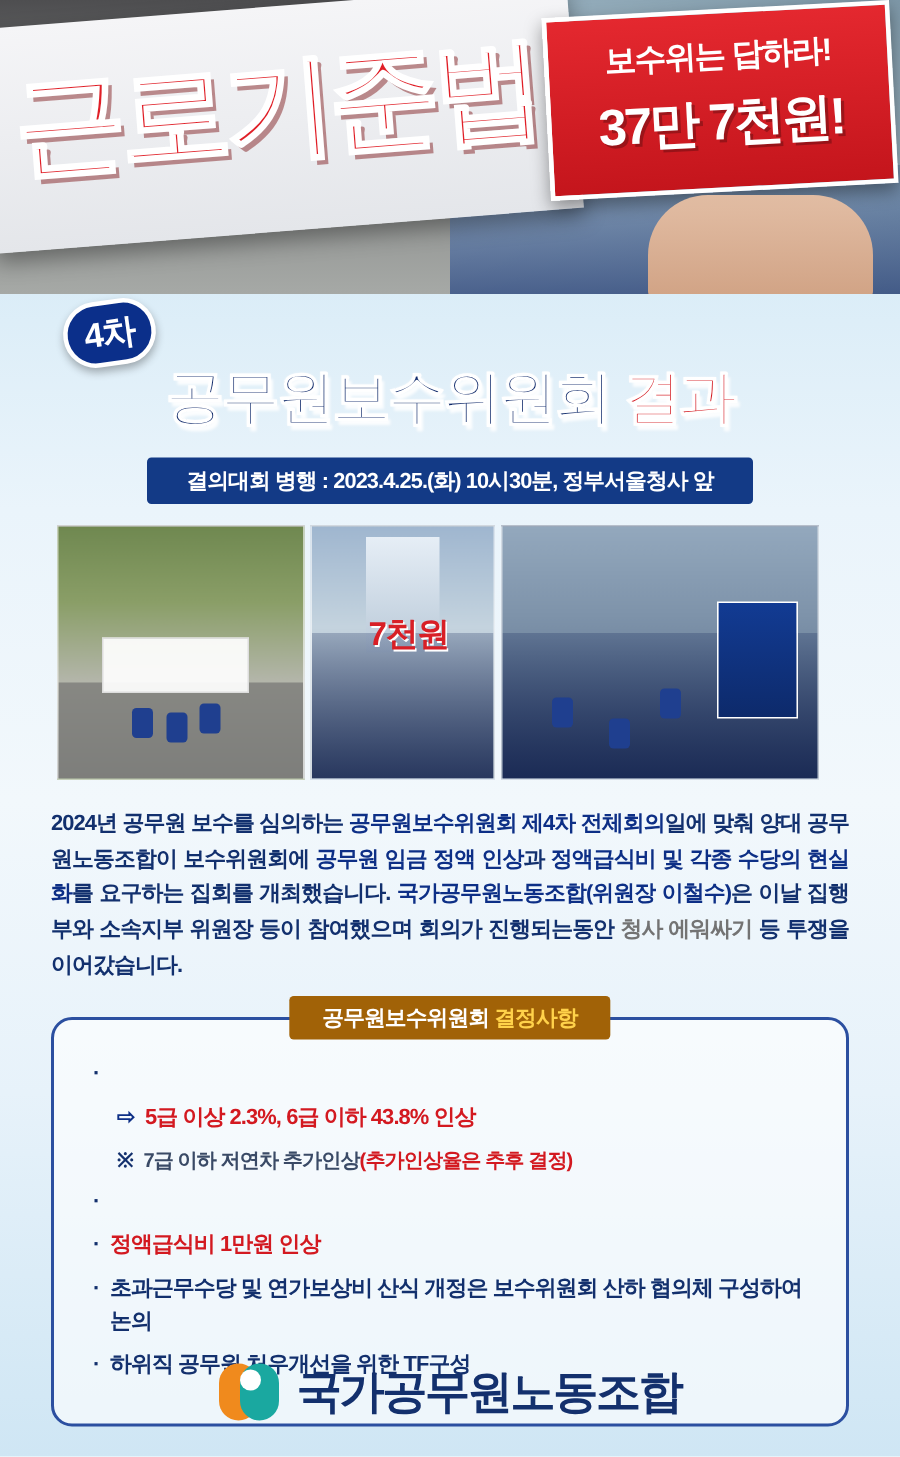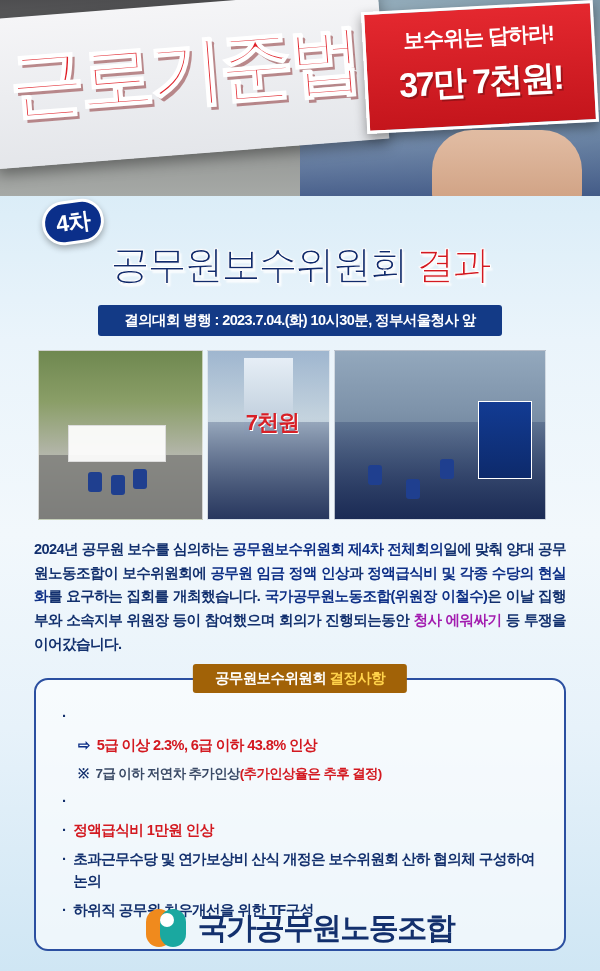--- a/index.html
+++ b/index.html
@@ -86,21 +86,21 @@
     width: 62px; height: 44px;
     background: #0b2f8a;
     border: 3px solid #ffffff;
     border-radius: 30px;
     color: #fff; font-size: 23px; font-weight: 900;
     line-height: 38px; letter-spacing: -1px;
     transform: rotate(-8deg);
     box-shadow: 0 3px 6px rgba(0,0,0,.3);
   }
   .main-title {
-    font-size: 39px; font-weight: 400; letter-spacing: -2px;
+    font-size: 39px; font-weight: 700; letter-spacing: -2px;
     color: #102a6b;
     -webkit-text-stroke: 1px #ffffff;
     text-shadow: 2px 3px 2px rgba(255,255,255,.9), 0 0 2px rgba(255,255,255,.9);
     margin-top: 26px;
   }
   .main-title .accent { color: #d31920; }
   .subtitle-bar {
     display: inline-block;
     margin-top: 13px;
     padding: 6px 26px;
@@ -139,21 +139,21 @@
   .body-text {
     margin: 18px 34px 0 34px;
     font-size: 14.6px;
     line-height: 1.62;
     letter-spacing: -0.6px;
     color: #12306e;
     font-weight: 700;
     text-align: justify;
   }
   .body-text .hl-blue { color: #0d2f86; font-weight: 800; }
-  .body-text .hl-red { color: #a21caf; font-weight: 800; }
+  .body-text .hl-red { color: #737373; font-weight: 800; font-family: Liberation Serif, serif; }
 
   
   .decision-wrap { position: relative; margin: 22px 34px 0 34px; }
   .decision-head {
     position: absolute; left: 50%; top: -14px; transform: translateX(-50%);
     background: #a16207; color: #fff;
     padding: 5px 22px; border-radius: 3px;
     font-size: 14.5px; font-weight: 800; letter-spacing: -0.6px;
     white-space: nowrap;
   }
@@ -213,21 +213,21 @@
     <div class="hero-red-line2">37만 7천원!</div>
   </div>
   <div class="hero-hand"></div>
 </div>
 
 <div class="title-wrap">
   <div class="badge-4th">4차</div>
   <div class="main-title">
     <span>공무원보수위원회 </span><span class="accent">결과</span>
   </div>
-  <div class="subtitle-bar">결의대회 병행 : 2023.7.04.(화) 10시30분, 정부서울청사 앞</div>
+  <div class="subtitle-bar">결의대회 병행 : 2023.4.25.(화) 10시30분, 정부서울청사 앞</div>
 </div>
 
 <div class="photos">
   <div class="photo photo-1">
     <div class="ph-road"></div>
     <div class="ph-banner-white"></div>
     <div class="ph-blue-vest" style="left:30%;bottom:16%"></div>
     <div class="ph-blue-vest" style="left:44%;bottom:14%"></div>
     <div class="ph-blue-vest" style="left:58%;bottom:18%"></div>
   </div>

